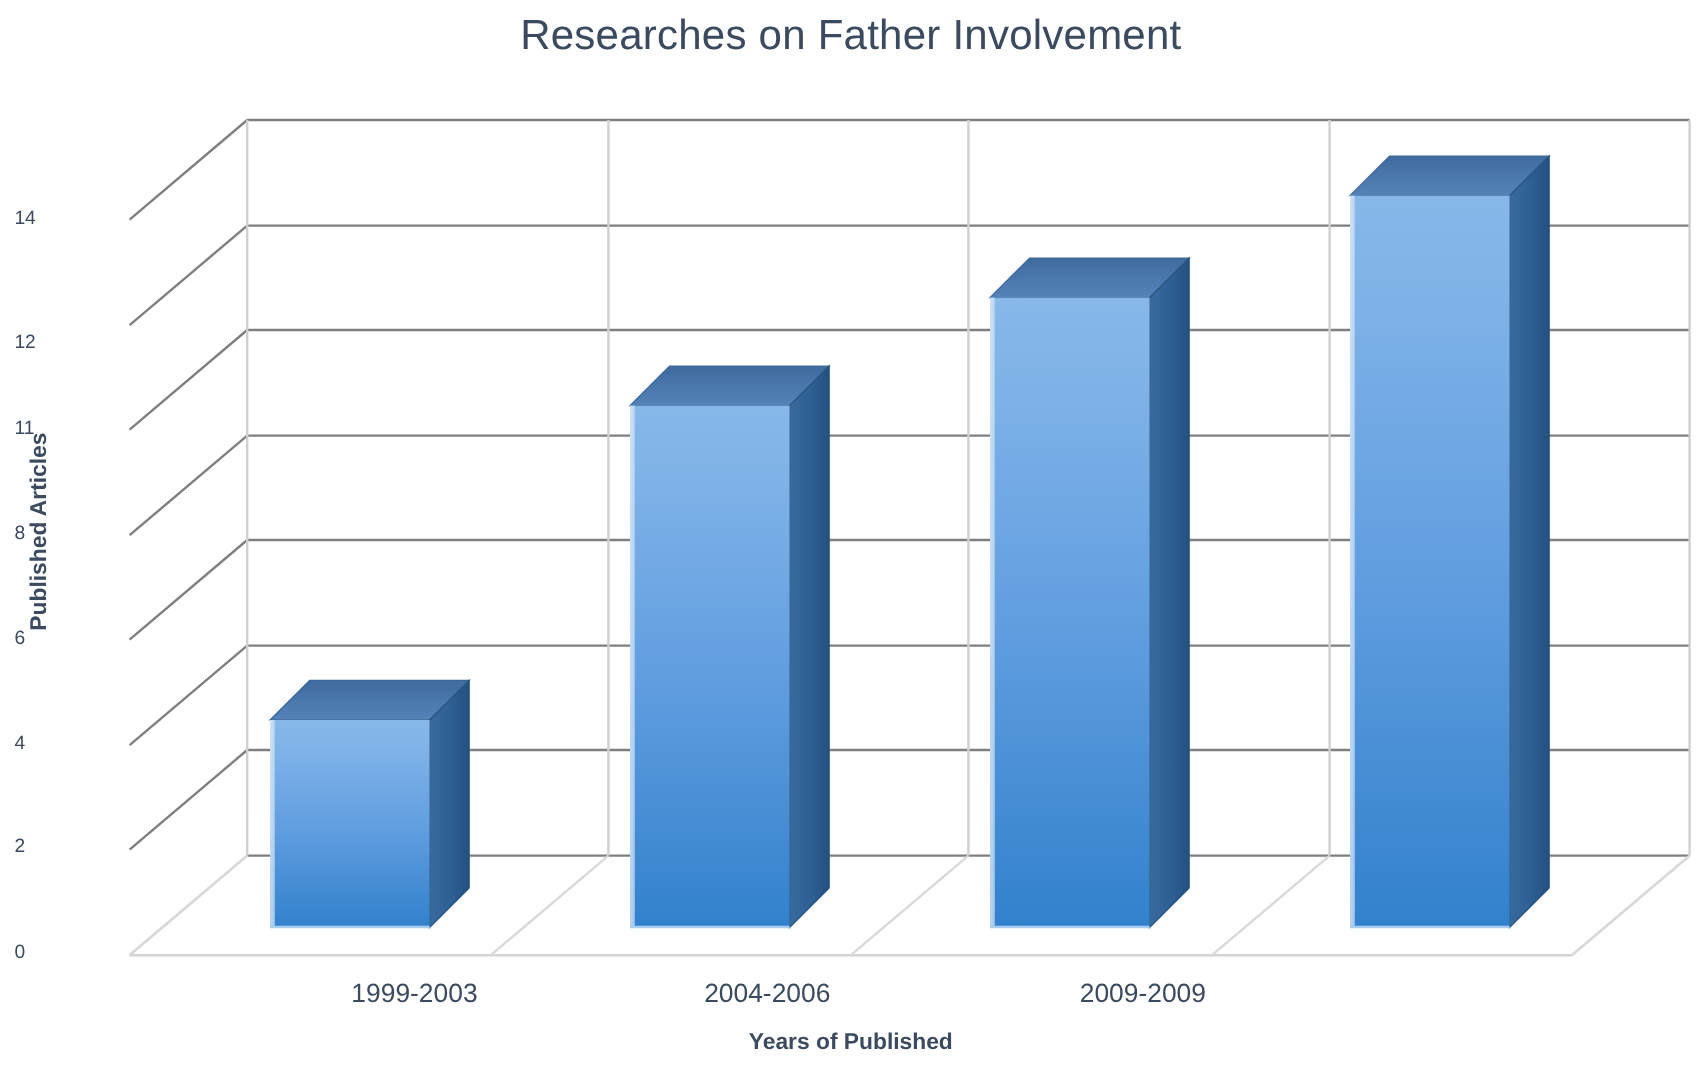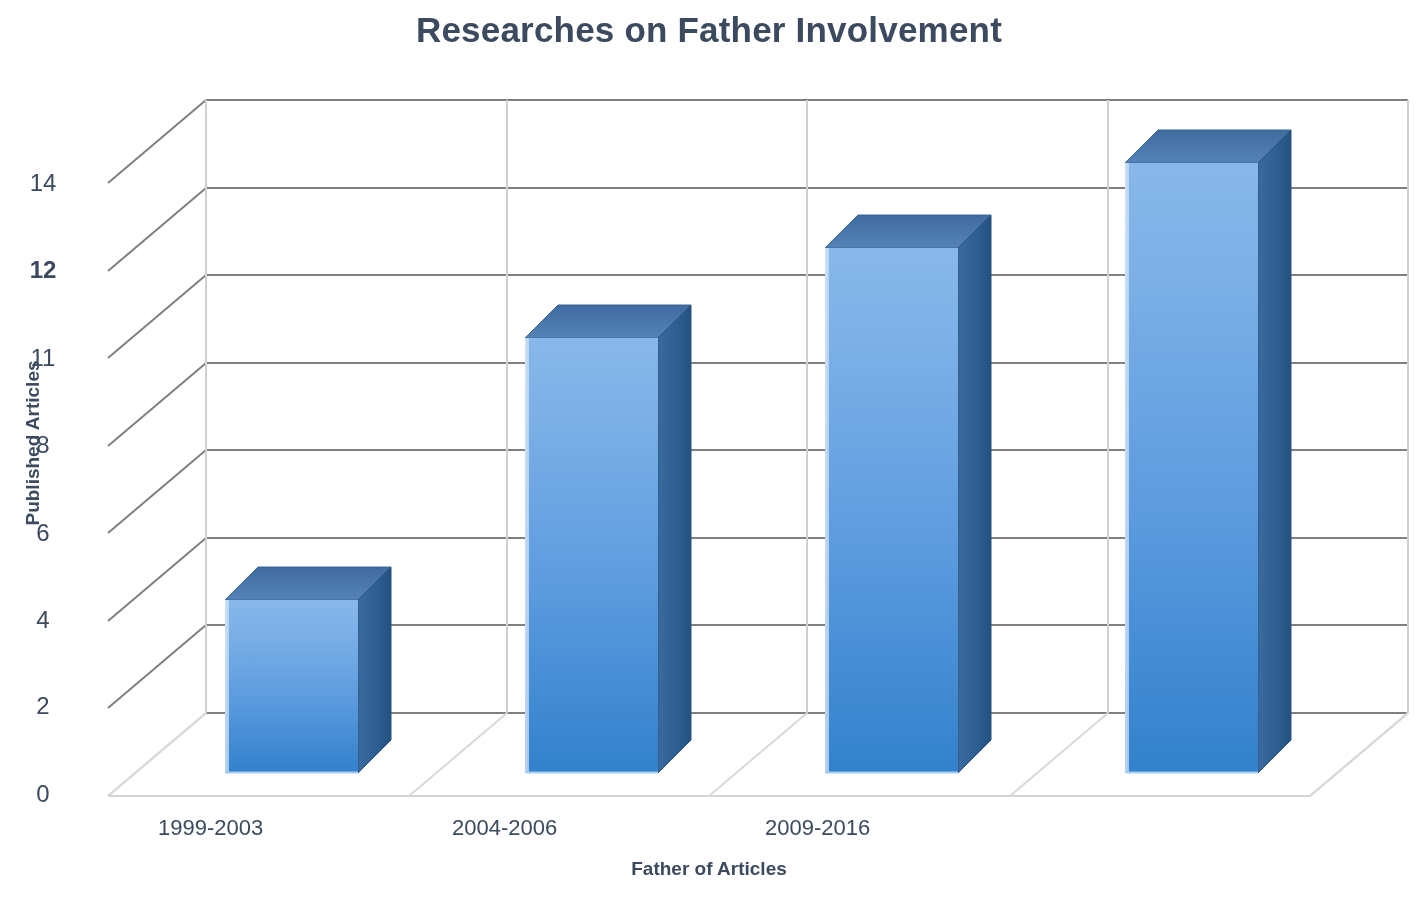--- a/index.html
+++ b/index.html
@@ -4,65 +4,65 @@
 <style>
   html,body{margin:0;padding:0;}
   body{
     width:1418px;height:905px;background:#ffffff;
     font-family:"Liberation Sans", sans-serif;
     overflow:hidden;position:relative;
   }
   #chart-root{position:absolute;left:0;top:0;width:1418px;height:905px;}
   .chart-title{
     position:absolute;left:0;top:8px;width:1418px;text-align:center;
-    font-size:35px;font-weight:bold;color:#3b4a5e;letter-spacing:0.2px;
+    font-size:35px;font-weight:normal;color:#3b4a5e;letter-spacing:0.2px;
     line-height:44px;
   }
   .y-axis-title{
     position:absolute;left:-82px;top:432px;width:230px;text-align:center;
     font-size:19px;font-weight:bold;color:#3b4a5e;
     transform:rotate(-90deg);transform-origin:center center;
   }
   .x-axis-title{
     position:absolute;left:0;top:858px;width:1418px;text-align:center;
     font-size:19px;font-weight:bold;color:#3b4a5e;
   }
   .y-tick{
-    position:absolute;width:62px;text-align:center;
-    font-size:24px;color:#3b4a5e;line-height:24px;
+    position:absolute;width:62px;text-align:left;
+    font-size:16px;color:#3b4a5e;line-height:24px;
   }
   .x-tick{
-    position:absolute;text-align:left;
+    position:absolute;text-align:right;
     font-size:22px;color:#3b4a5e;line-height:24px;
   }
   svg.plot{position:absolute;left:0;top:0;}
   .bar-group{cursor:default;}
 </style>
 </head>
 <body>
 
 <div id="chart-root">
 
   <div class="chart-title">Researches on Father Involvement</div>
 
   <div class="y-axis-title">Published Articles</div>
-  <div class="x-axis-title">Father of Articles</div>
+  <div class="x-axis-title">Years of Published</div>
 
   <div class="y-tick" style="left:12px; top:171px;">14</div>
-  <div class="y-tick" style="left:12px; top:258px;font-weight:bold;">12</div>
+  <div class="y-tick" style="left:12px; top:274px;">12</div>
   <div class="y-tick" style="left:12px; top:346px;">11</div>
   <div class="y-tick" style="left:12px; top:433px;">8</div>
   <div class="y-tick" style="left:12px; top:521px;">6</div>
   <div class="y-tick" style="left:12px; top:608px;">4</div>
   <div class="y-tick" style="left:12px; top:694px;">2</div>
   <div class="y-tick" style="left:12px; top:782px;">0</div>
 
   <div class="x-tick" style="left:158px;  top:816px; width:240px;">1999-2003</div>
   <div class="x-tick" style="left:452px;  top:816px; width:240px;">2004-2006</div>
-  <div class="x-tick" style="left:765px;  top:816px; width:240px;">2009-2016</div>
+  <div class="x-tick" style="left:765px;  top:816px; width:240px;">2009-2009</div>
 
   <svg class="plot" width="1418" height="905" viewBox="0 0 1418 905">
     <defs>
       <linearGradient id="frontFace" x1="0" y1="0" x2="0" y2="1">
         <stop offset="0%" stop-color="#88b8ea"></stop>
         <stop offset="18%" stop-color="#7cb0e7"></stop>
         <stop offset="55%" stop-color="#5e9cdf"></stop>
         <stop offset="100%" stop-color="#3281cc"></stop>
       </linearGradient>
       <linearGradient id="topFace" x1="0" y1="0" x2="0" y2="1">

